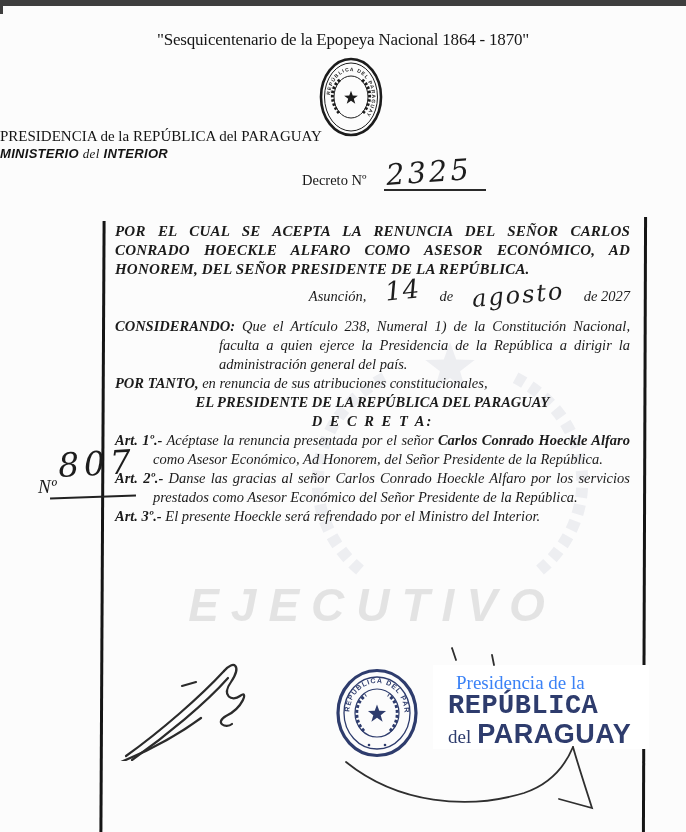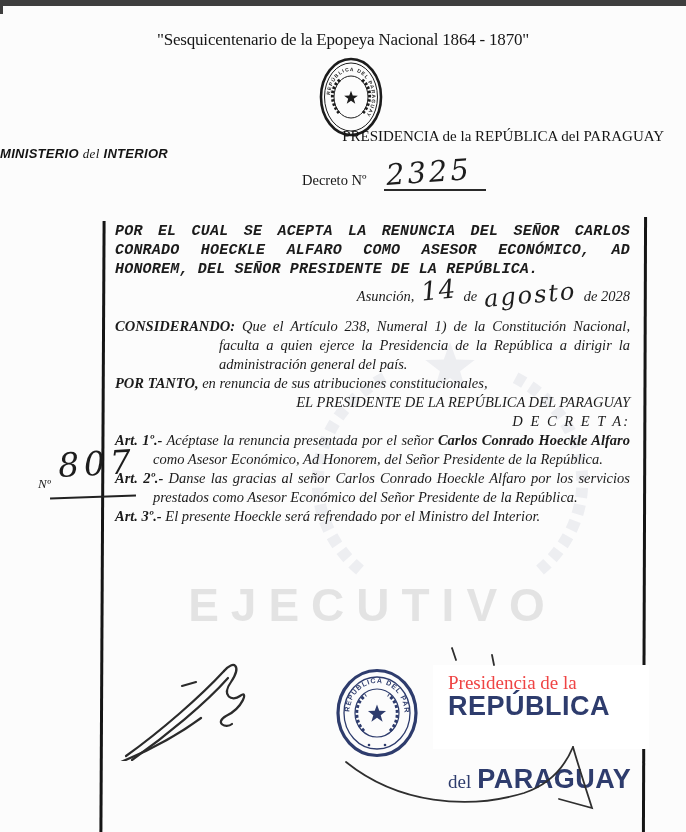--- a/index.html
+++ b/index.html
@@ -4,72 +4,72 @@
 <style>
   html,body{margin:0;padding:0;background:#ffffff;}
   .page{position:relative;width:686px;height:832px;background:#fcfcfc;overflow:hidden;
         font-family:"Liberation Serif",serif;color:#1c1c1c;}
   .abs{position:absolute;}
 
   .topbar{left:0;top:0;width:686px;height:6px;background:#3e3e3e;}
   .edge-notch{left:0;top:0;width:3px;height:14px;background:#3e3e3e;}
 
   .quote{left:0;top:30px;width:686px;text-align:center;font-size:17px;letter-spacing:-0.2px;color:#161616;}
-  .inst{left:0;top:128px;width:664px;text-align:right;font-size:15px;color:#141414;}
+  .inst{left:0;top:128px;width:664px;text-align:left;font-size:15px;color:#141414;}
   .ministry{left:0;top:146px;width:686px;text-align:left;font-family:"Liberation Sans",sans-serif;
             font-size:13px;font-weight:700;color:#141414;letter-spacing:0.3px;font-style:italic;}
   .ministry .mid{font-weight:400;font-family:"Liberation Serif",serif;font-size:13px;}
 
   .decreto{left:302px;top:165px;display:flex;align-items:flex-end;gap:13px;}
   .dlabel{font-size:14.5px;padding-bottom:2px;color:#161616;}
   .dline{width:102px;height:24px;border-bottom:2px solid #2a2a2a;margin-left:5px;position:relative;}
   .hand{font-family:"DejaVu Serif",serif;font-style:italic;color:#1d1d1d;}
   .dnum{position:absolute;left:2px;top:-10px;font-size:29px;letter-spacing:3px;transform:rotate(-4deg);}
 
   .rule-left{left:101px;top:221px;width:3px;height:611px;background:#151515;transform:rotate(0.3deg);}
   .rule-right{left:643px;top:217px;width:3px;height:615px;background:#151515;transform:rotate(0.2deg);}
 
   .margin-note{left:36px;top:446px;width:120px;height:70px;}
-  .mn-label{position:absolute;left:2px;top:30px;font-style:italic;font-size:13px;}
+  .mn-label{position:absolute;left:2px;top:30px;font-style:italic;font-size:19px;}
   .mn-num{position:absolute;left:22px;top:-2px;font-size:33px;letter-spacing:5px;transform:rotate(-3deg);}
   .mn-line{position:absolute;left:14px;top:50px;width:86px;border-bottom:2px solid #222;transform:rotate(-2deg);}
 
   .wm-ejecutivo{left:115px;top:578px;width:515px;text-align:center;
     font-family:"Liberation Sans",sans-serif;font-weight:700;font-size:46px;
-    letter-spacing:12px;color:#bdbdbd;opacity:.38;}
+    letter-spacing:12px;color:#bdbdbd;opacity:.38;font-style:italic;}
   .wm-emblem{left:240px;top:330px;opacity:.07;}
 
   .textblock{left:115px;top:222px;width:515px;font-style:italic;font-size:14.5px;line-height:19px;
              text-align:justify;color:#1b1b1b;}
   .textblock p{margin:0;}
-  .title{font-weight:700;font-size:15px;letter-spacing:0.2px;font-family:Liberation Mono, monospace;}
-  .dateline{margin-top:4px;height:34px;display:flex;justify-content:flex-end;align-items:baseline;gap:7px;}
+  .title{font-weight:700;font-size:15px;letter-spacing:0.2px;}
+  .dateline{margin-top:4px;height:34px;display:flex;justify-content:flex-end;align-items:baseline;gap:19px;}
   .dl-day{font-size:26px;transform:rotate(-6deg);position:relative;top:-2px;letter-spacing:1px;}
   .dl-month{font-size:24px;transform:rotate(-5deg);letter-spacing:2px;position:relative;top:2px;}
   .visto{margin-top:8px;padding-left:54px;text-indent:-54px;}
   .consid{margin-top:8px;padding-left:104px;text-indent:-104px;}
   .portanto{margin-top:10px;}
   .lbl{font-weight:700;}
-  .centerline{text-align:right;font-weight:400;}
+  .centerline{text-align:center;font-weight:700;}
   .president{margin-top:16px;}
   .decreta{margin-top:16px;letter-spacing:2px;}
   .art{padding-left:38px;text-indent:-38px;}
   .mt8{margin-top:8px;} .mt12{margin-top:12px;}
 
   .sig{left:116px;top:656px;}
   .seal{left:336px;top:668px;}
   .flourish{left:0;top:0;pointer-events:none;}
 
   .logo{left:433px;top:665px;width:216px;height:84px;background:#ffffff;padding-left:15px;box-sizing:border-box;}
-  .logo-l1{margin-top:7px;font-size:19px;color:#ef4444;}
-  .logo-l2{font-family:Liberation Sans, sans-serif;font-weight:700;font-size:27px;line-height:25px;
+  .logo-l1{margin-top:7px;font-size:19px;color:#3b82f6;margin-left:8px;}
+  .logo-l2{font-family:Liberation Mono, monospace;font-weight:700;font-size:27px;line-height:25px;
            color:#2e3c6d;letter-spacing:0.5px;}
   .logo-l3{display:flex;align-items:baseline;gap:6px;color:#2e3c6d;}
   .logo-del{font-size:19px;}
-  .logo-par{font-family:"Liberation Sans",sans-serif;font-weight:700;font-size:27px;letter-spacing:0.5px;margin-top:45px;}
+  .logo-par{font-family:"Liberation Sans",sans-serif;font-weight:700;font-size:27px;letter-spacing:0.5px;}
 </style>
 </head>
 <body>
 
 <div class="page">
 
   <div class="abs topbar"></div>
   <div class="abs edge-notch"></div>
 
   <svg class="abs wm-emblem" width="420" height="280" viewBox="0 0 420 280">
@@ -122,21 +122,21 @@
   </div>
 
   <div class="abs textblock">
     <p class="title">POR EL CUAL SE ACEPTA LA RENUNCIA DEL SEÑOR CARLOS CONRADO HOECKLE ALFARO COMO ASESOR ECONÓMICO, AD HONOREM, DEL SEÑOR PRESIDENTE DE LA REPÚBLICA.</p>
 
     <div class="dateline">
       <span>Asunción,</span>
       <span class="hand dl-day">14</span>
       <span>de</span>
       <span class="hand dl-month">agosto</span>
-      <span>de 2028</span>
+      <span>de 2027</span>
     </div>
 
 
     <p class="consid">
       <span class="lbl">CONSIDERANDO:</span>
       <span>Que el Artículo 238, Numeral 1) de la Constitución Nacional, faculta a quien ejerce la Presidencia de la República a dirigir la administración general del país.</span>
     </p>
 
     <p class="portanto">
       <span class="lbl">POR TANTO,</span>

